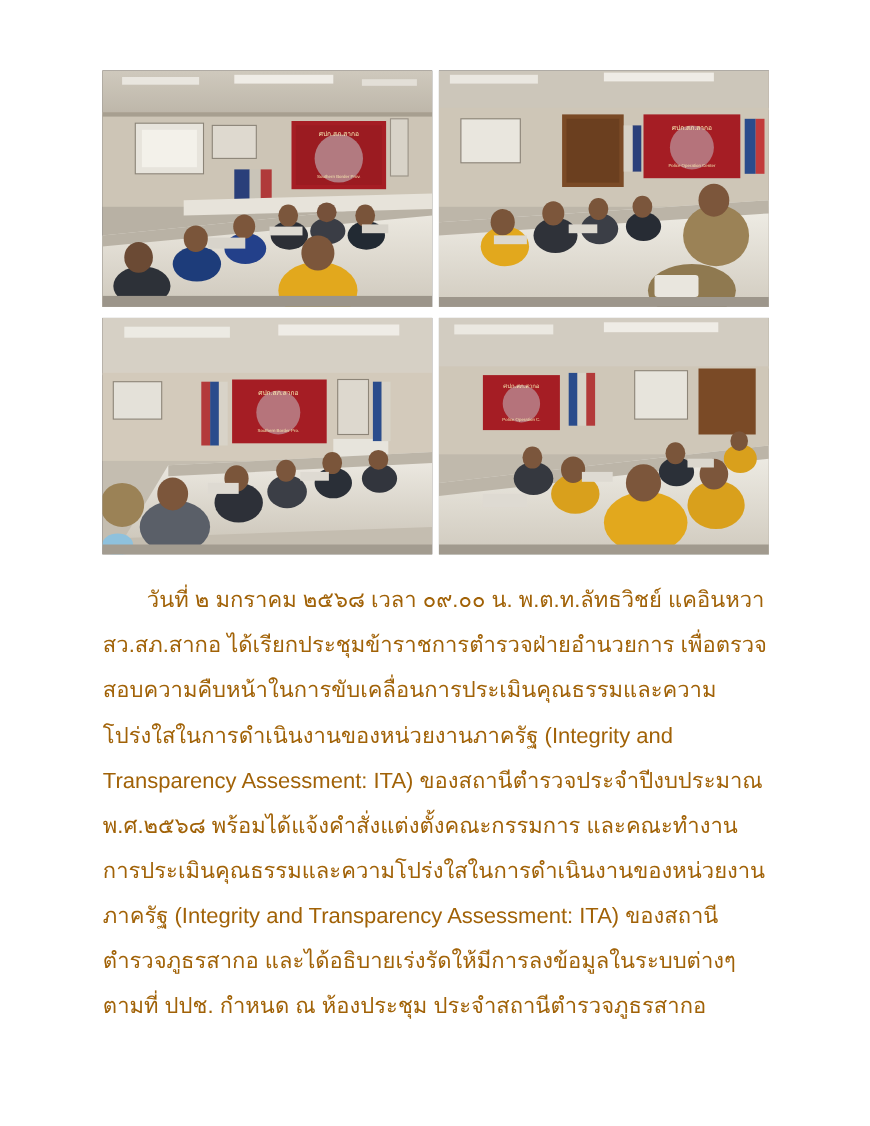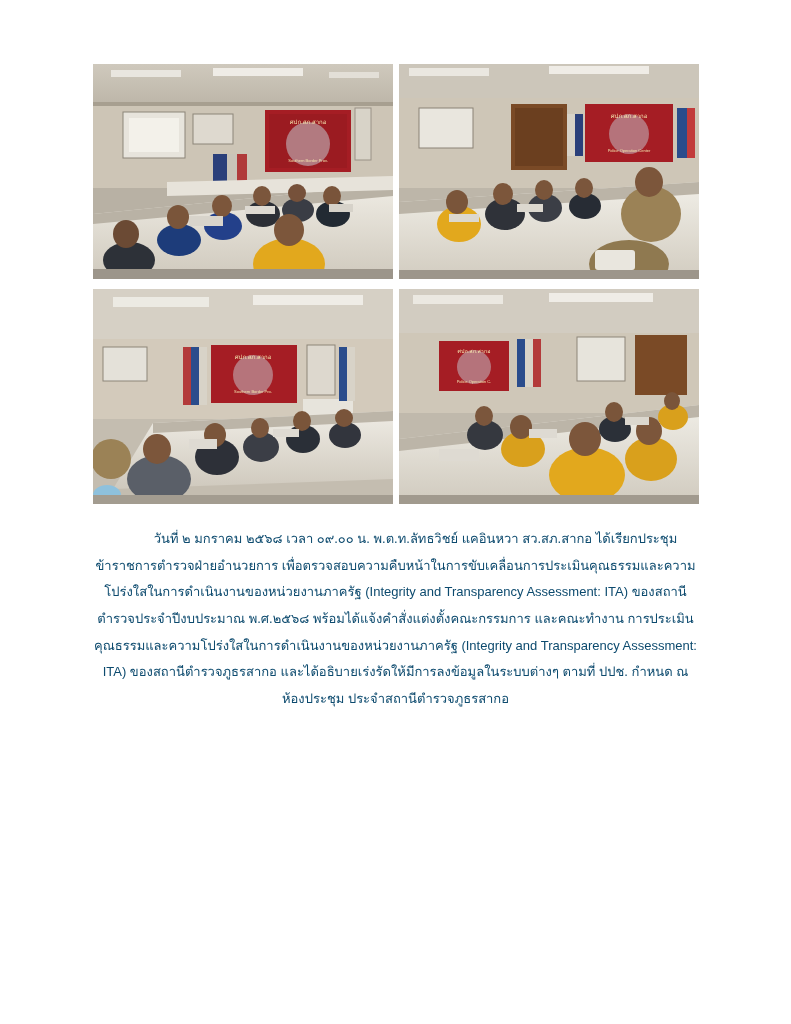--- a/index.html
+++ b/index.html
@@ -41,24 +41,24 @@
   .photo svg {
     display: block;
     width: 300px;
     height: 215px;
   }
   .caption {
     margin-top: 22px;
     width: 604px;
     margin-left: auto;
     margin-right: auto;
-    font-size: 13px;
+    font-size: 20px;
     line-height: 2.05;
-    color: #0c4a6e;
-    text-align: center;
+    color: #a16207;
+    text-align: left;
     word-break: break-word;
   }
   .caption .indent {
     display: inline-block;
     width: 40px;
   }
 </style>
 </head>
 <body>
 

